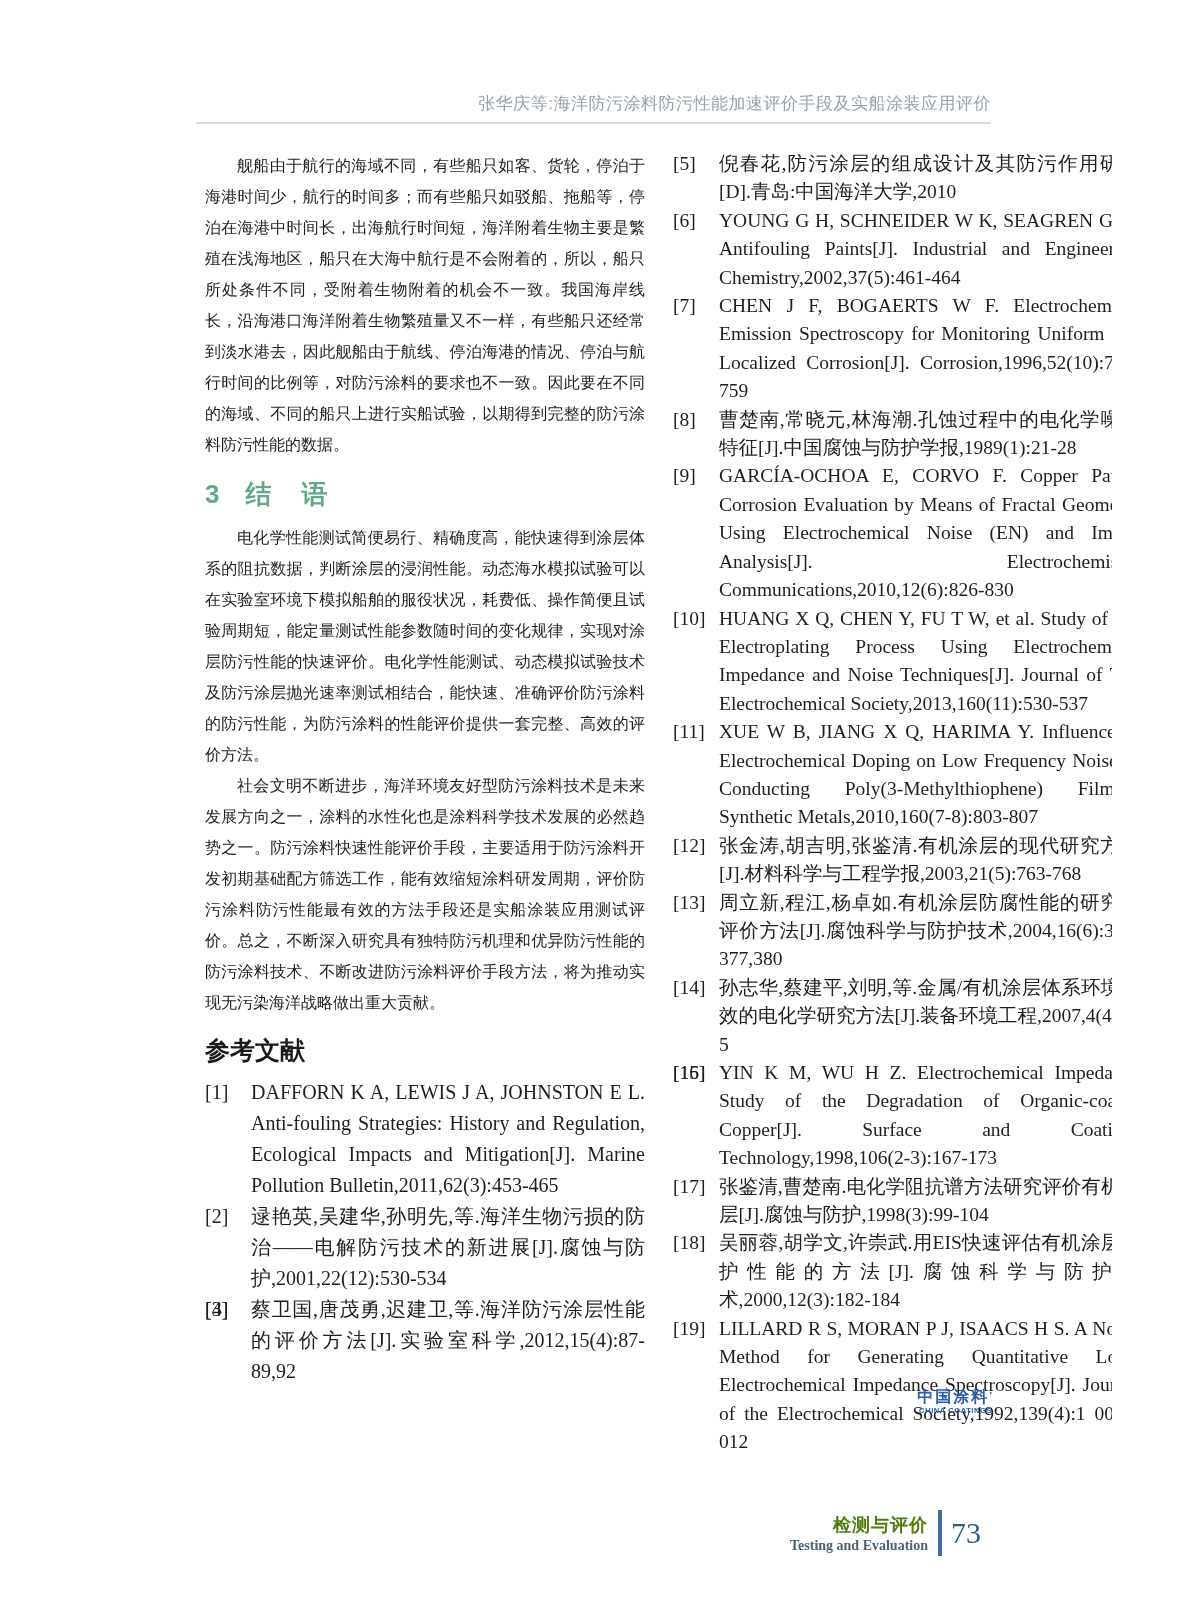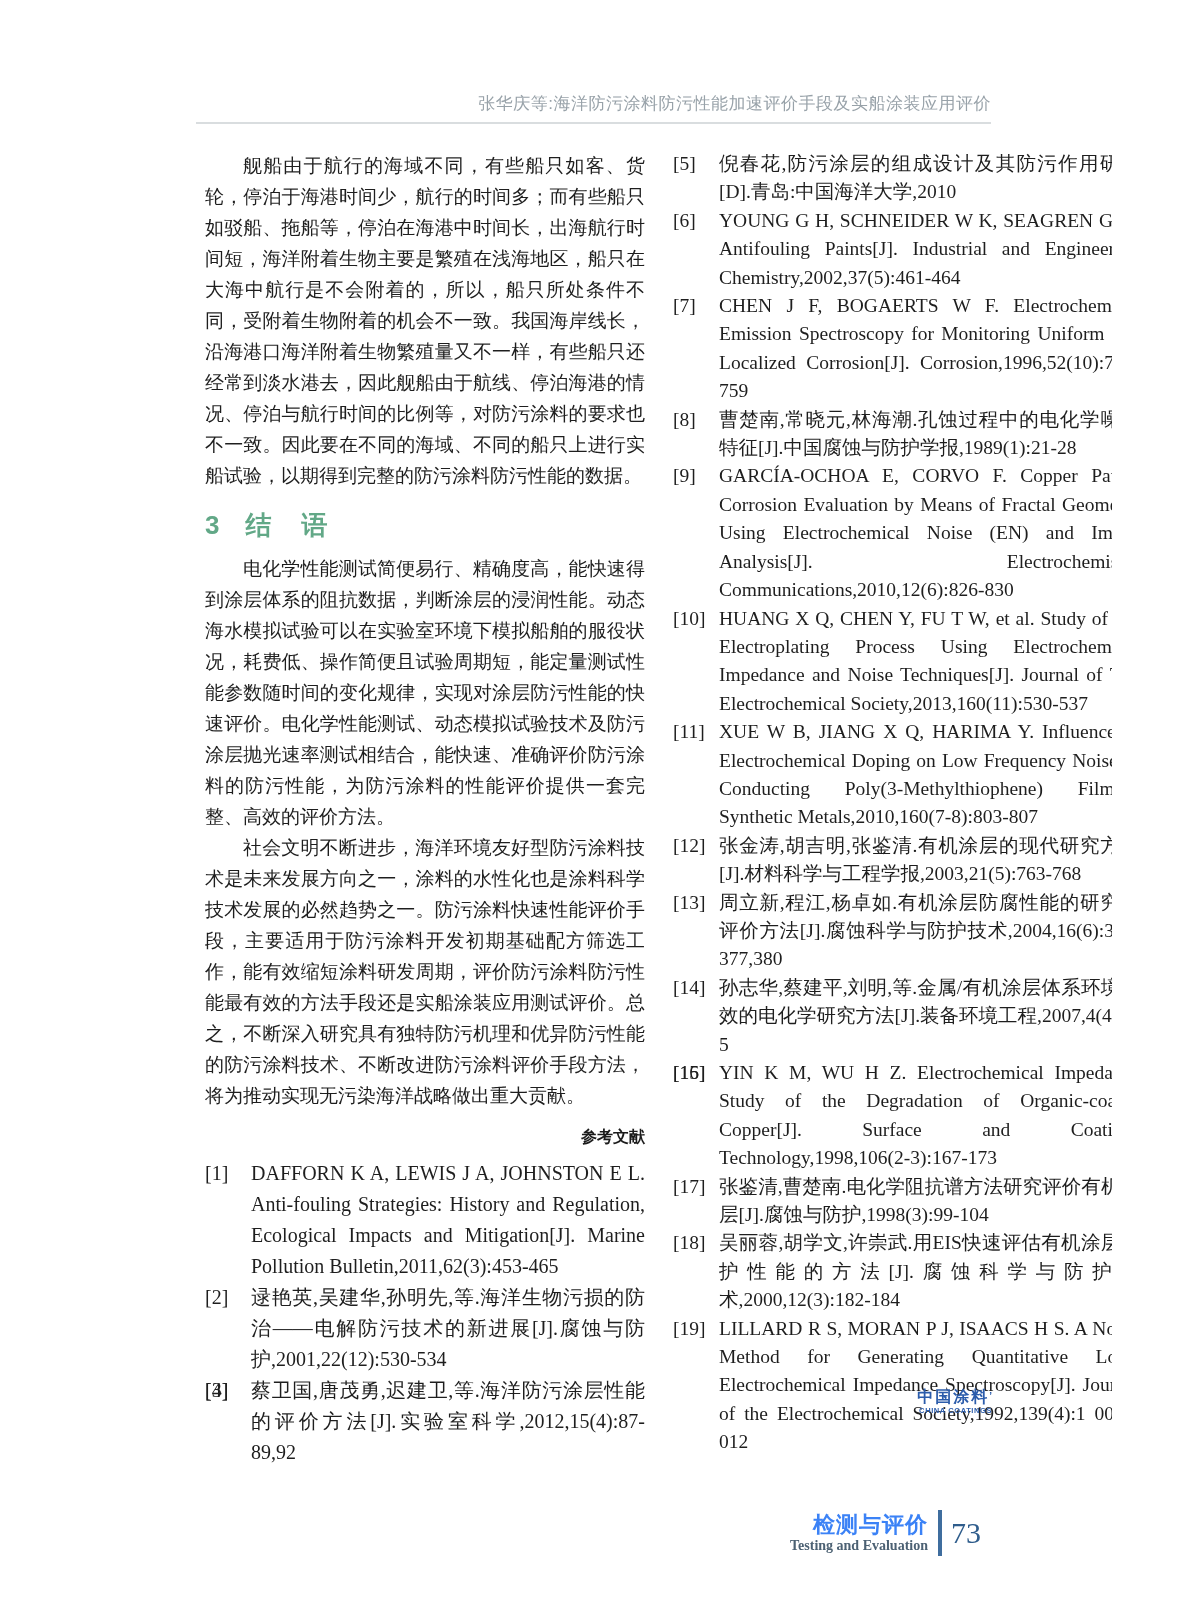--- a/index.html
+++ b/index.html
@@ -22,36 +22,36 @@
   .hdr-rule{margin-top:7px;height:2px;background:#d9dddf;}
   
   .columns{
     position:absolute;left:130px;top:138px;width:935px;
     display:flex;gap:28px;
   }
   .col-left{width:440px;flex:0 0 440px;}
   .col-right{width:467px;flex:0 0 467px;}
   .body-para{
     margin:0;
-    font-size:19px;line-height:31px;
+    font-size:16px;line-height:31px;
     text-align:justify;text-justify:inter-ideograph;
     text-indent:2em;
   }
   .section-heading{
     margin:17px 0 10px 0;
     font-family:"Liberation Sans","DejaVu Sans",sans-serif;
     font-size:26px;font-weight:bold;color:#62a887;
   }
   .section-heading .sec-num{margin-right:26px;}
   .section-heading .sec-title{letter-spacing:2px;}
   .refs-heading{
     margin:16px 0 10px 0;
-    text-align:right;
-    font-family:"Liberation Sans","DejaVu Sans",sans-serif;
-    font-size:16px;font-weight:bold;color:#1b1b1b;
+    text-align:left;
+    font-family:"Liberation Sans","DejaVu Sans",sans-serif;
+    font-size:25px;font-weight:bold;color:#1b1b1b;
   }
   .ref{
     position:relative;
     padding-left:46px;
     font-size:20px;line-height:31px;
     text-align:justify;text-justify:inter-ideograph;
   }
   .col-right .ref{font-size:19.5px;line-height:28.4px;}
   .ref-label{position:absolute;left:0;top:0;}
   
@@ -64,21 +64,21 @@
   .logo-mark{font-size:10px;vertical-align:top;}
   .logo-en{font-size:7.5px;font-weight:bold;letter-spacing:.6px;line-height:9px;}
   
   .footer{
     position:absolute;top:1498px;right:131px;
     display:flex;align-items:center;
   }
   .footer-left{text-align:right;}
   .footer-cn{
     font-family:"Liberation Sans","DejaVu Sans",sans-serif;
-    font-size:22px;font-weight:bold;color:#3b82f6;line-height:26px;letter-spacing:1px;
+    font-size:18px;font-weight:bold;color:#4d7c0f;line-height:26px;letter-spacing:1px;
   }
   .footer-en{
     font-family:"Liberation Serif","DejaVu Serif",serif;
     font-size:14px;font-weight:bold;color:#4c6173;line-height:16px;
   }
   .footer-bar{width:4px;height:46px;background:#3f6d9e;margin:0 9px 0 10px;}
   .footer-page{
     font-family:"Liberation Serif","DejaVu Serif",serif;
     font-size:30px;color:#2f5d8c;
   }

